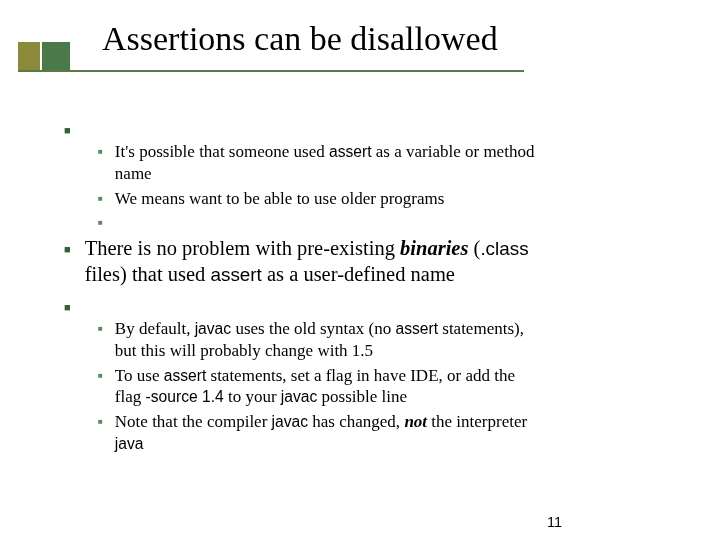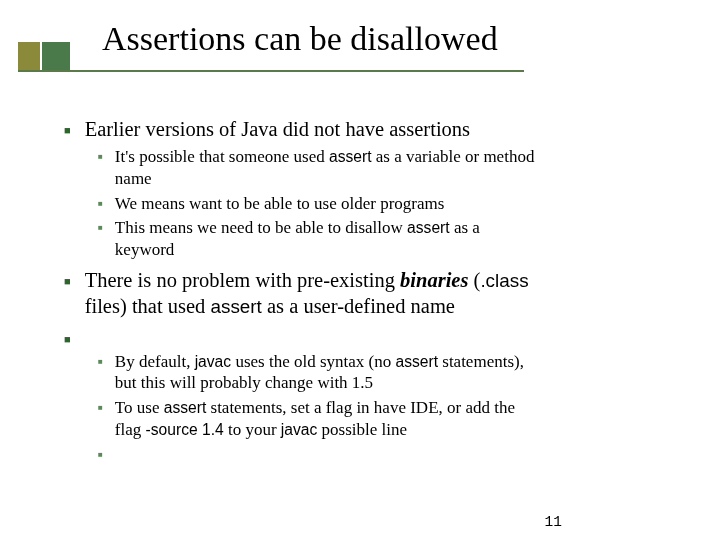--- a/index.html
+++ b/index.html
@@ -32,56 +32,52 @@
   .lvl1 { display:flex; margin:6px 0 4px; font-size:20.5px; line-height:1.28; }
   .lvl1 .bul { color:#2d662d; font-size:11px; margin:7px 14px 0 0; }
   .subgroup { margin-left:34px; }
   .lvl2 { display:flex; margin:3px 0; font-size:17px; line-height:1.28; }
   .lvl2 .bul { color:#5a8a5a; font-size:8px; margin:6px 12px 0 0; }
   .mono { font-family: Arial, Helvetica, sans-serif; font-size:0.92em;text-align:right; }
   .ital { font-style: italic; font-weight: bold; }
   .pagenum {
     position:absolute; right:14px; bottom:10px;
     font-size:14.5px;
-    font-family:Liberation Mono, monospace;
+    font-family:Liberation Sans, sans-serif;
   }
 </style>
 </head>
 <body>
 
 <div class="slide">
 
   <div class="stripe-olive"></div>
   <div class="stripe-green"></div>
   <div class="underline"></div>
 
   <div class="title">Assertions can be disallowed</div>
 
   <div class="body">
 
     <div class="lvl1">
       <span class="bul">■</span>
-      <span>Earlier versions of Java did not have assertions</span>
     </div>
     <div class="subgroup">
       <div class="lvl2">
         <span class="bul">■</span>
         <span>
           <span>It's possible that someone used </span><span class="mono">assert</span><span> as a variable or method name</span>
         </span>
       </div>
       <div class="lvl2">
         <span class="bul">■</span>
         <span>We means want to be able to use older programs</span>
       </div>
       <div class="lvl2">
         <span class="bul">■</span>
-        <span>
-          <span>This means we need to be able to disallow </span><span class="mono">assert</span><span> as a keyword</span>
-        </span>
       </div>
     </div>
 
     <div class="lvl1">
       <span class="bul">■</span>
       <span>
         <span>There is no problem with pre-existing </span><span class="ital">binaries</span><span> (</span><span class="mono">.class</span><span> files) that used </span><span class="mono">assert</span><span> as a user-defined name</span>
       </span>
     </div>
 
@@ -96,19 +92,22 @@
         </span>
       </div>
       <div class="lvl2">
         <span class="bul">■</span>
         <span>
           <span>To use </span><span class="mono">assert</span><span> statements, set a flag in have IDE, or add the flag </span><span class="mono">-source 1.4</span><span> to your </span><span class="mono">javac</span><span> possible line</span>
         </span>
       </div>
       <div class="lvl2">
         <span class="bul">■</span>
+        <span>
+          <span>Note that the compiler </span><span class="mono">javac</span><span> has changed, </span><span class="ital">not</span><span> the interpreter </span><span class="mono">java</span>
+        </span>
       </div>
     </div>
 
   </div>
 
   <div class="pagenum">11</div>
 </div>
 
 </body></html>

